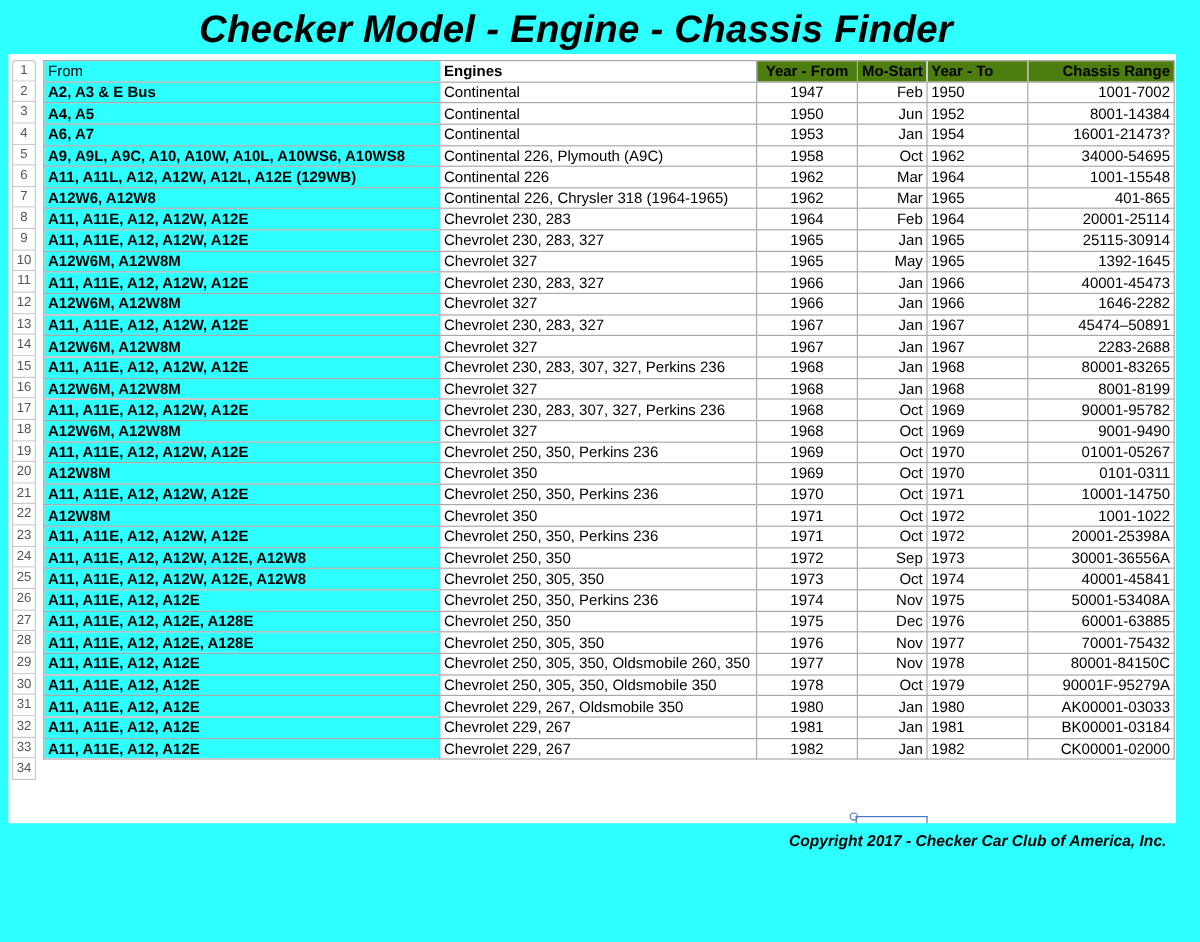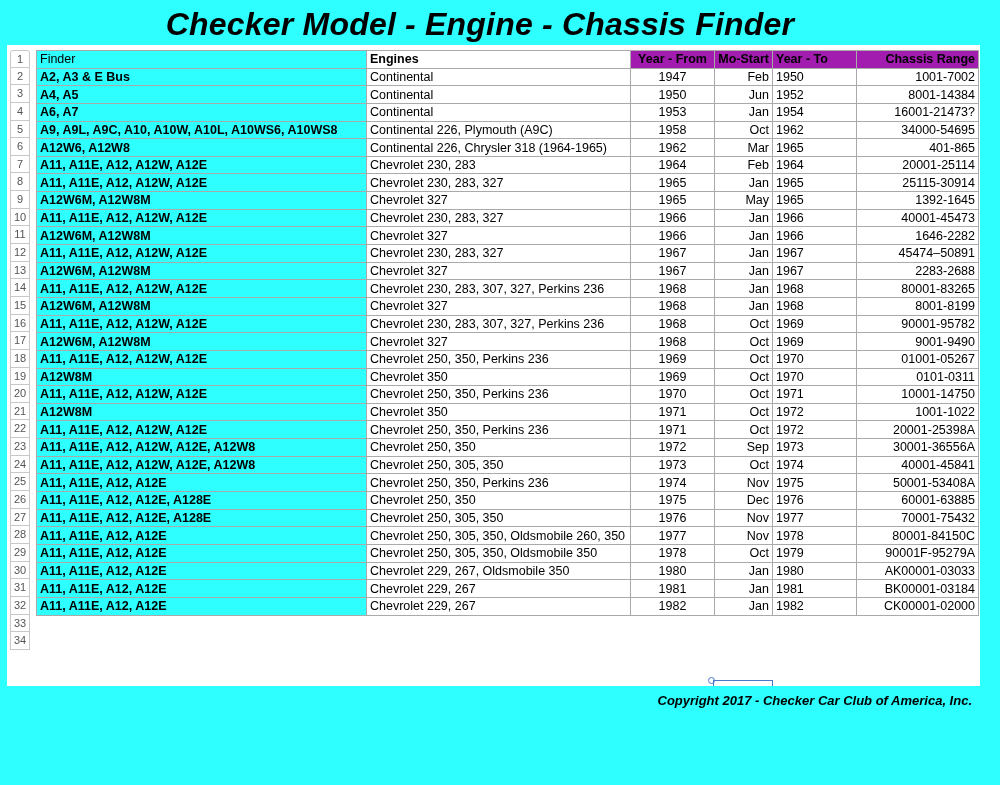--- a/index.html
+++ b/index.html
@@ -31,21 +31,21 @@
     border:1px solid #aaa; height:17.65px; padding:0 3px; box-sizing:border-box;
     white-space:nowrap; overflow:hidden; line-height:16px;
   }
   td.model { background:#2EFFFF; font-weight:bold; width:330px; }
   td.engines { width:264px; background:#fff; }
   td.yf { width:84px; text-align:center; }
   td.ms { width:58px; text-align:right; }
   td.yt { width:84px; text-align:left; }
   td.cr { width:122px; text-align:right; }
   tr.header td { font-weight:bold; }
-  tr.header td.hcyan { background:#a21caf; }
+  tr.header td.hcyan { background:#4d7c0f; }
   tr.header td.model { font-weight:normal; }
   .selection-box {
     position:absolute; left:713px; top:680px; width:60px; height:6px;
     border:1px solid #4a78c8; border-bottom:none; box-sizing:border-box;
   }
   .selection-handle {
     position:absolute; left:708px; top:677px; width:7px; height:7px; border-radius:50%;
     border:1px solid #4a78c8; background:#fff; box-sizing:border-box;
   }
   .copyright {
@@ -90,21 +90,21 @@
       <div class="rownum">29</div>
       <div class="rownum">30</div>
       <div class="rownum">31</div>
       <div class="rownum">32</div>
       <div class="rownum">33</div>
       <div class="rownum">34</div>
     </div>
   <table class="grid">
     <tbody id="grid-body">
       <tr class="header">
-        <td class="model">Finder</td>
+        <td class="model">From</td>
         <td class="engines">Engines</td>
         <td class="yf hcyan">Year - From</td>
         <td class="ms hcyan">Mo-Start</td>
         <td class="yt hcyan">Year - To</td>
         <td class="cr hcyan">Chassis Range</td>
       </tr>
     <tr>
           <td class="model">A2, A3 &amp; E Bus</td>
           <td class="engines">Continental</td>
           <td class="yf">1947</td>
@@ -130,20 +130,28 @@
         </tr>
         <tr>
           <td class="model">A9, A9L, A9C, A10, A10W, A10L, A10WS6, A10WS8</td>
           <td class="engines">Continental 226, Plymouth (A9C)</td>
           <td class="yf">1958</td>
           <td class="ms">Oct</td>
           <td class="yt">1962</td>
           <td class="cr">34000-54695</td>
         </tr>
         <tr>
+          <td class="model">A11, A11L, A12, A12W, A12L, A12E (129WB)</td>
+          <td class="engines">Continental 226</td>
+          <td class="yf">1962</td>
+          <td class="ms">Mar</td>
+          <td class="yt">1964</td>
+          <td class="cr">1001-15548</td>
+        </tr>
+        <tr>
           <td class="model">A12W6, A12W8</td>
           <td class="engines">Continental 226, Chrysler 318 (1964-1965)</td>
           <td class="yf">1962</td>
           <td class="ms">Mar</td>
           <td class="yt">1965</td>
           <td class="cr">401-865</td>
         </tr>
         <tr>
           <td class="model">A11, A11E, A12, A12W, A12E</td>
           <td class="engines">Chevrolet 230, 283</td>

